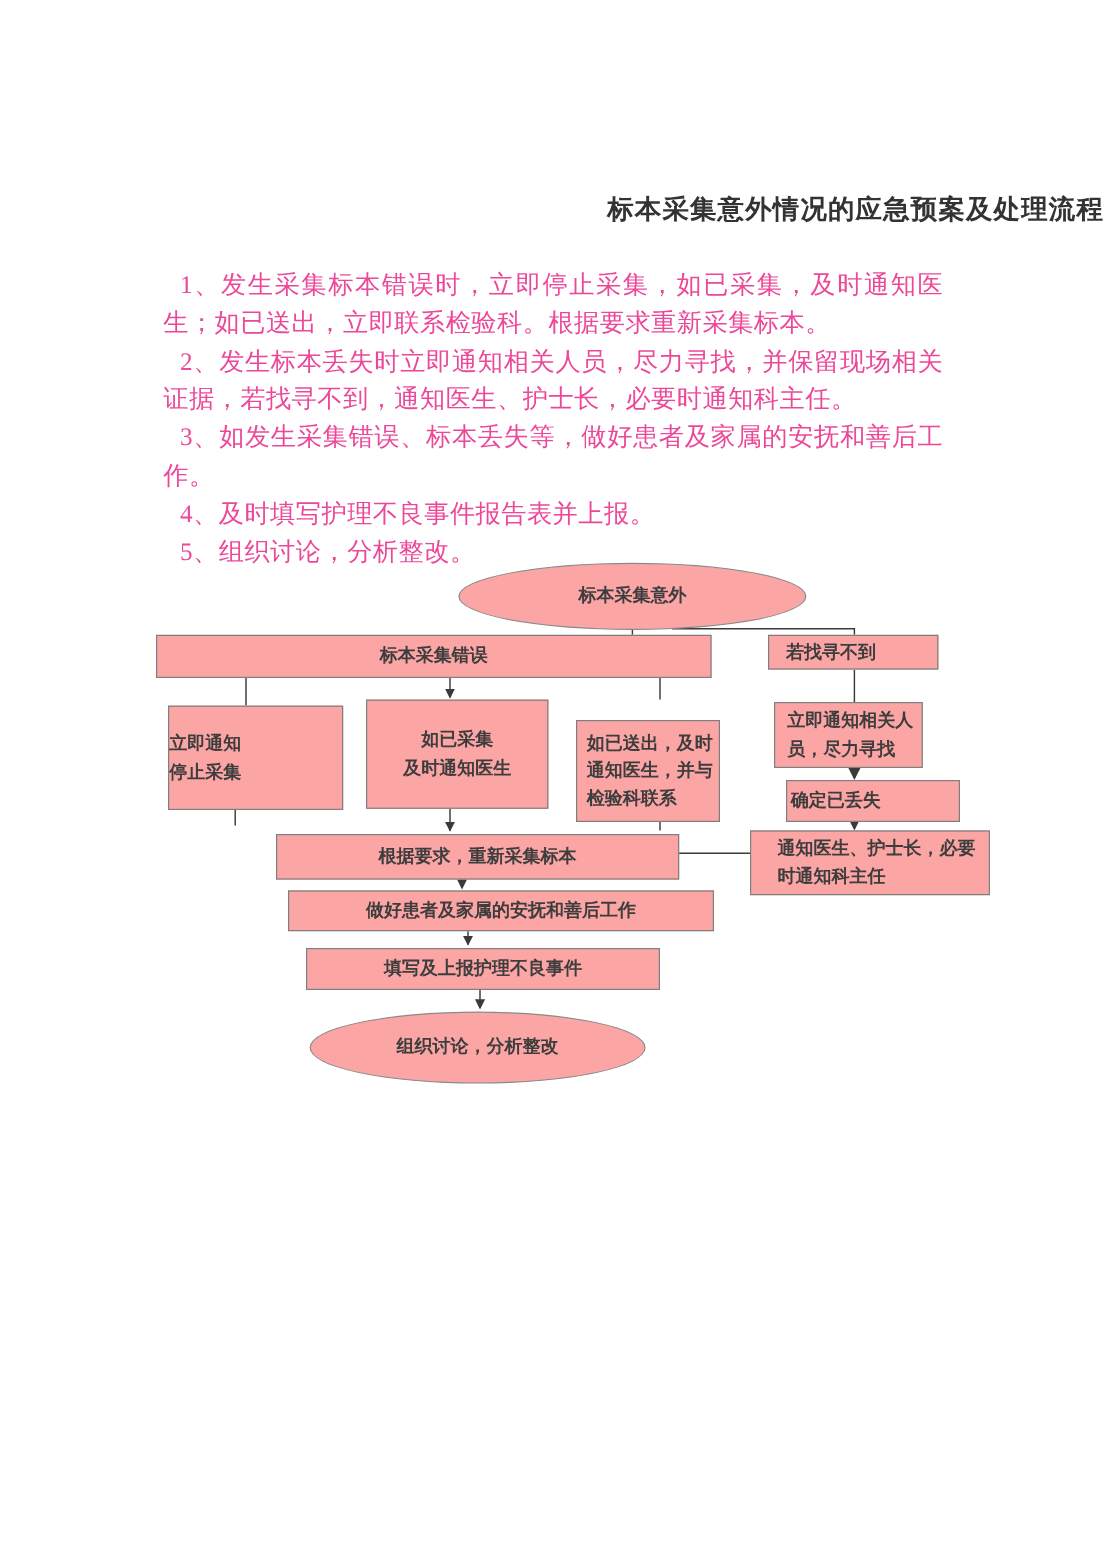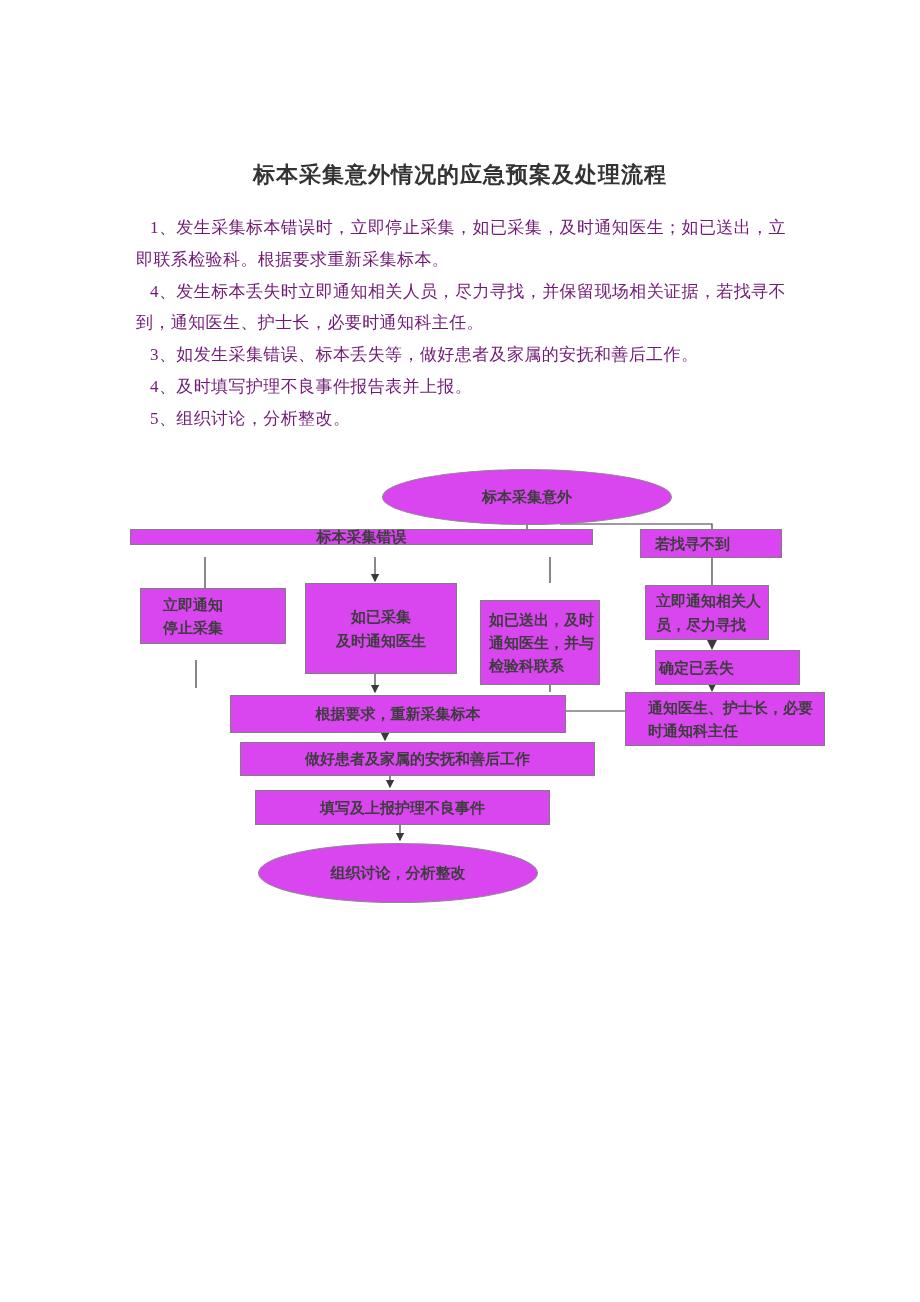--- a/index.html
+++ b/index.html
@@ -3,49 +3,49 @@
 <meta charset="utf-8">
 <style>
   html,body{margin:0;padding:0;}
   body{
     width:920px;height:1302px;position:relative;background:#ffffff;
     font-family:"Liberation Serif","DejaVu Serif",serif;
     color:#2f2f2f;overflow:hidden;
   }
   .doc-title{
     position:absolute;left:0;top:160px;width:920px;
-    text-align:center;font-size:22px;font-weight:600;letter-spacing:1px;
+    text-align:right;font-size:22px;font-weight:600;letter-spacing:1px;
     color:#333;
   }
   .body-text{
-    position:absolute;left:136px;top:212px;width:650px;
-    font-size:17px;line-height:31.8px;text-align:justify;color:#701a75;
+    position:absolute;left:136px;top:222px;width:650px;
+    font-size:21px;line-height:31.8px;text-align:justify;color:#ec4899;
   }
   .body-text p{margin:0;text-indent:14px;letter-spacing:0.4px;}
   .flow{position:absolute;left:0;top:0;width:920px;height:1302px;}
   .flow svg{position:absolute;left:0;top:0;}
   .node{
     position:absolute;box-sizing:border-box;
-    border:1px solid #7f7f7f;background:#d946ef;
+    border:1px solid #7f7f7f;background:#fca5a5;
     display:flex;align-items:center;justify-content:center;
     text-align:center;white-space:pre-line;
     font-family:"Liberation Sans","DejaVu Sans",sans-serif;
     font-weight:bold;font-size:15px;line-height:1.55;color:#3d3d3d;
   }
   .node.left{justify-content:flex-start;text-align:left;}
   .node.ellipse{border-radius:50%;border-color:#8a8a8a;}
 </style>
 </head>
 <body>
 
 <div class="doc-title">标本采集意外情况的应急预案及处理流程</div>
 
 <div class="body-text">
   <p>1、发生采集标本错误时，立即停止采集，如已采集，及时通知医生；如已送出，立即联系检验科。根据要求重新采集标本。</p>
-  <p>4、发生标本丢失时立即通知相关人员，尽力寻找，并保留现场相关证据，若找寻不到，通知医生、护士长，必要时通知科主任。</p>
+  <p>2、发生标本丢失时立即通知相关人员，尽力寻找，并保留现场相关证据，若找寻不到，通知医生、护士长，必要时通知科主任。</p>
   <p>3、如发生采集错误、标本丢失等，做好患者及家属的安抚和善后工作。</p>
   <p>4、及时填写护理不良事件报告表并上报。</p>
   <p>5、组织讨论，分析整改。</p>
 </div>
 
 <div class="flow">
 
   <svg width="920" height="1302">
     <defs>
       <marker id="arw" markerWidth="8" markerHeight="8" refX="6" refY="3.5" orient="auto">
@@ -66,25 +66,25 @@
       <path d="M196,660 L196,688"></path>
       <path d="M550,668 L550,692"></path>
       <path d="M385,733 L385,740" marker-end="url(#arw)"></path>
       <path d="M390,776 L390,787" marker-end="url(#arw)"></path>
       <path d="M400,825 L400,840" marker-end="url(#arw)"></path>
     </g>
   </svg>
 
   <div class="node ellipse" style="left:382px;top:469px;width:290px;height:56px">标本采集意外</div>
 
-  <div class="node" style="left:130px;top:529px;width:463px;height:16px">标本采集错误</div>
+  <div class="node" style="left:130px;top:529px;width:463px;height:36px">标本采集错误</div>
 
   <div class="node left" style="left:640px;top:529px;width:142px;height:29px;padding-left:14px">若找寻不到</div>
 
-  <div class="node left" style="left:140px;top:588px;width:146px;height:56px;padding-left:22px">立即通知
+  <div class="node left" style="left:140px;top:588px;width:146px;height:87px;">立即通知
 停止采集</div>
 
   <div class="node" style="left:305px;top:583px;width:152px;height:91px">如已采集
 及时通知医生</div>
 
   <div class="node left" style="left:480px;top:600px;width:120px;height:85px;padding-left:8px">如已送出，及时
 通知医生，并与
 检验科联系</div>
 
   <div class="node left" style="left:645px;top:585px;width:124px;height:55px;padding-left:10px">立即通知相关人

